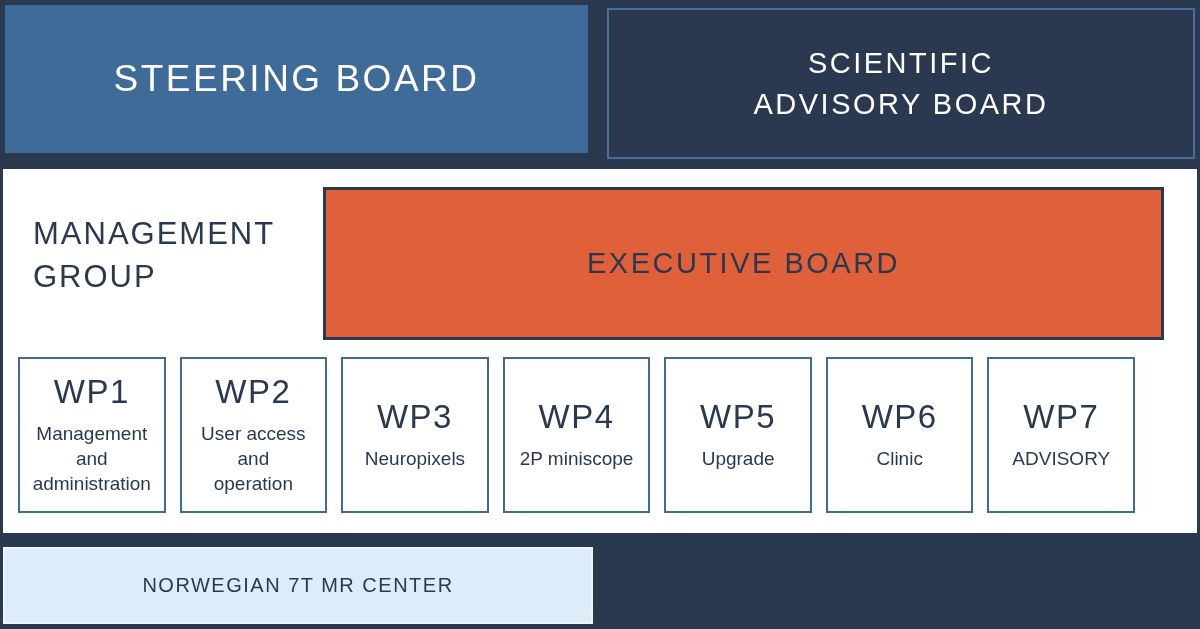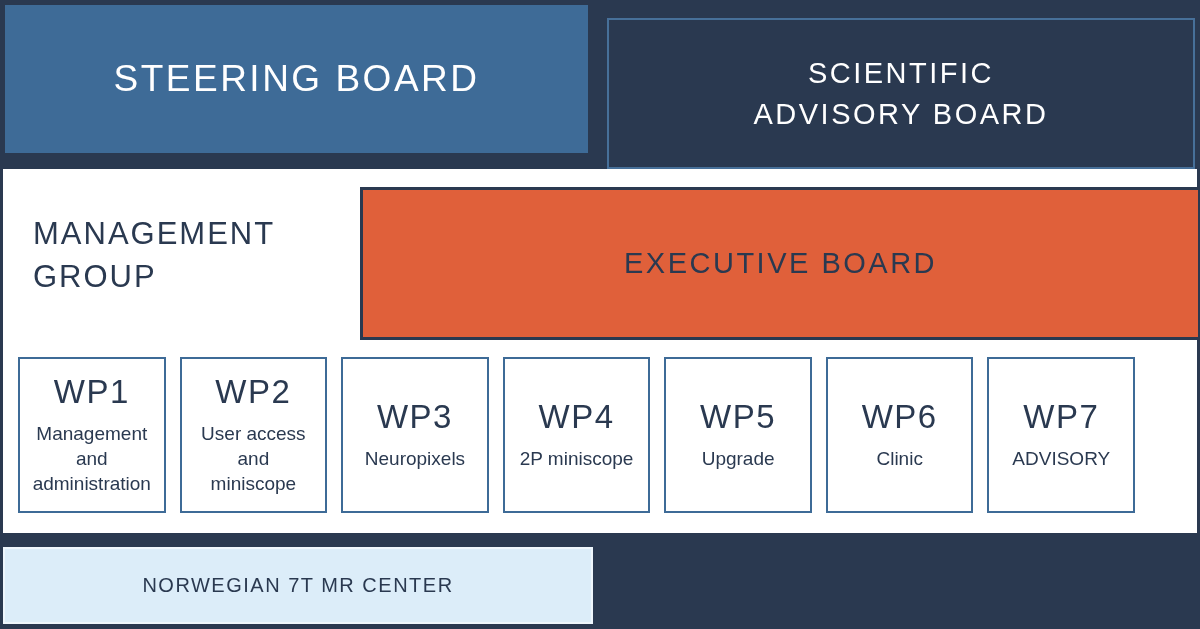--- a/index.html
+++ b/index.html
@@ -39,21 +39,21 @@
     width: 583px; height: 148px;
     background: var(--steel-blue, #3e6b97);
   }
   .steering .board-label {
     color: var(--white, #fff);
     font-size: 37px;
     letter-spacing: 2.5px;
   }
   .sab {
     position: absolute;
-    left: 607px; top: 18px;
+    left: 607px; top: 8px;
     width: 588px; height: 151px;
     border: 2px solid var(--steel-blue-border, #477099);
     background: transparent;
   }
   .sab .board-label {
     color: var(--white, #fff);
     font-size: 29px;
     letter-spacing: 2.5px;
     line-height: 1.4;
   }
@@ -68,21 +68,21 @@
   .mgmt {
     position: absolute;
     left: 30px; top: 44px;
     color: var(--navy, #2a3950);
     font-size: 31px;
     letter-spacing: 2px;
     line-height: 1.38;
   }
   .exec {
     position: absolute;
-    left: 357px; top: 18px;
+    left: 320px; top: 18px;
     width: 841px; height: 153px;
     background: var(--orange, #e0603a);
     border: 3px solid var(--navy, #2a3950);
   }
   .exec .board-label {
     color: var(--navy, #2a3950);
     font-size: 29px;
     letter-spacing: 2.5px;
   }
   .wp-row {
@@ -160,21 +160,21 @@
         <div class="wp-code">WP1</div>
         <div class="wp-label lines">Management
 and
 administration</div>
       </div>
 
       <div class="wp-box">
         <div class="wp-code">WP2</div>
         <div class="wp-label lines">User access
 and
-miniscope</div>
+operation</div>
       </div>
 
       <div class="wp-box">
         <div class="wp-code">WP3</div>
         <div class="wp-label lines">Neuropixels</div>
       </div>
 
       <div class="wp-box">
         <div class="wp-code">WP4</div>
         <div class="wp-label lines">2P miniscope</div>

